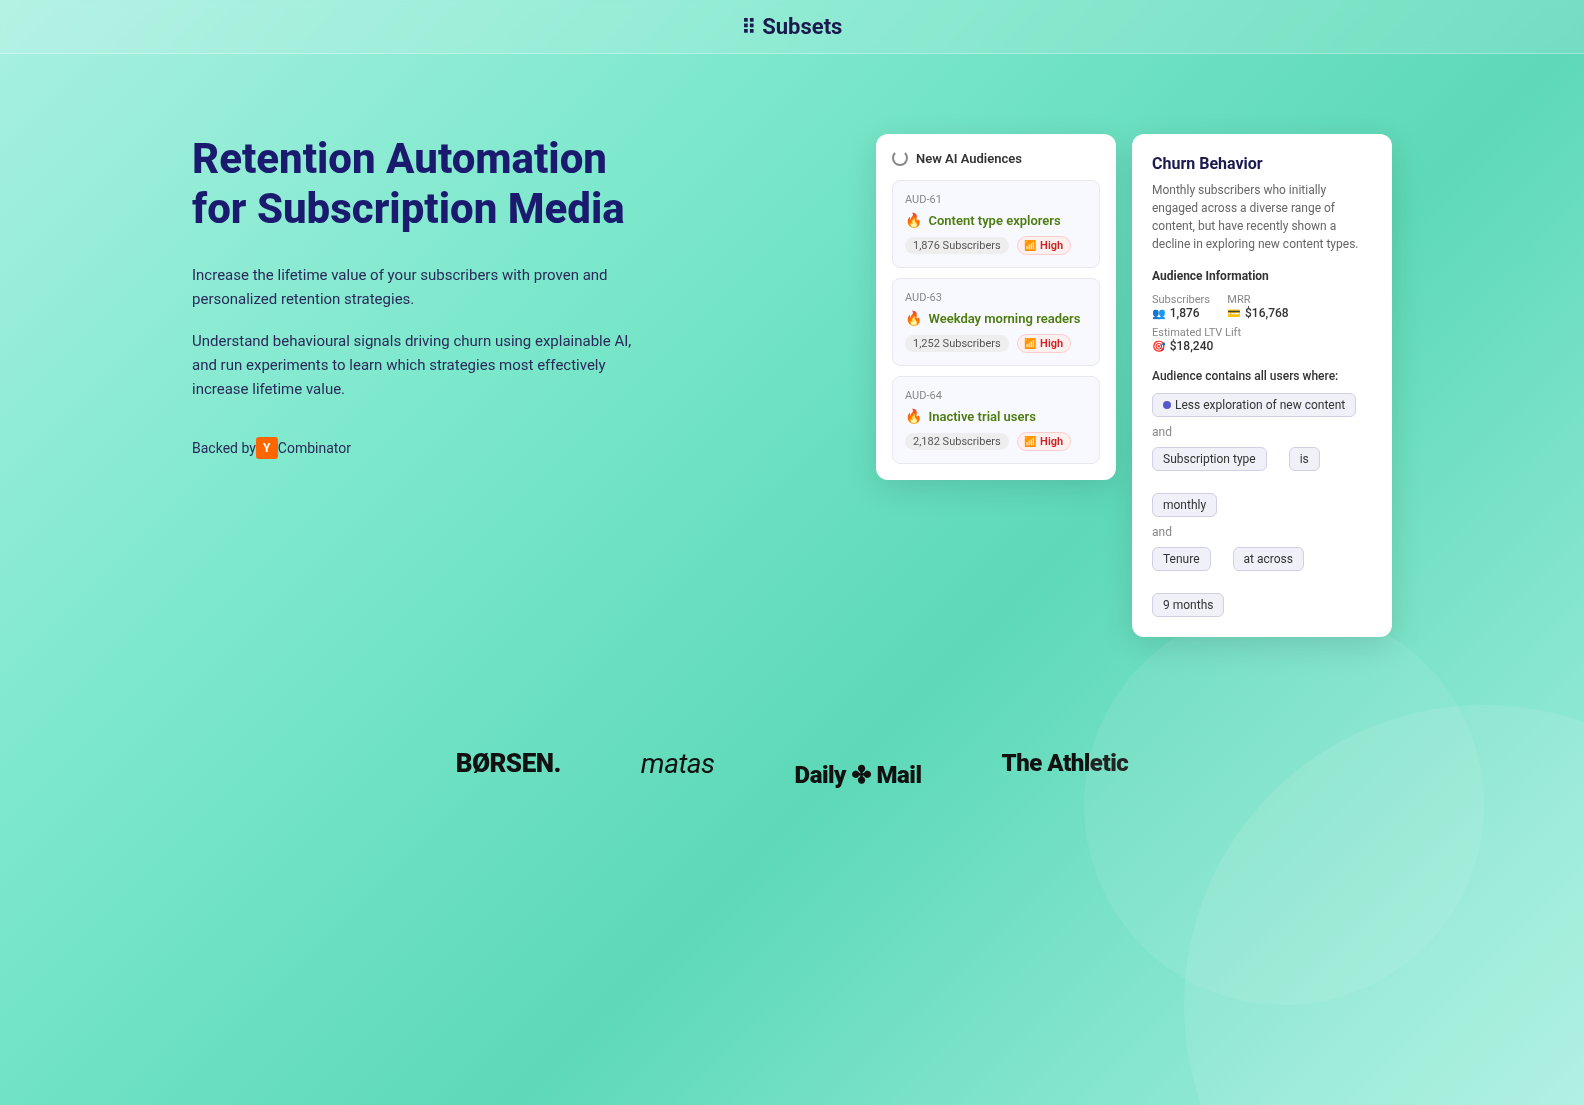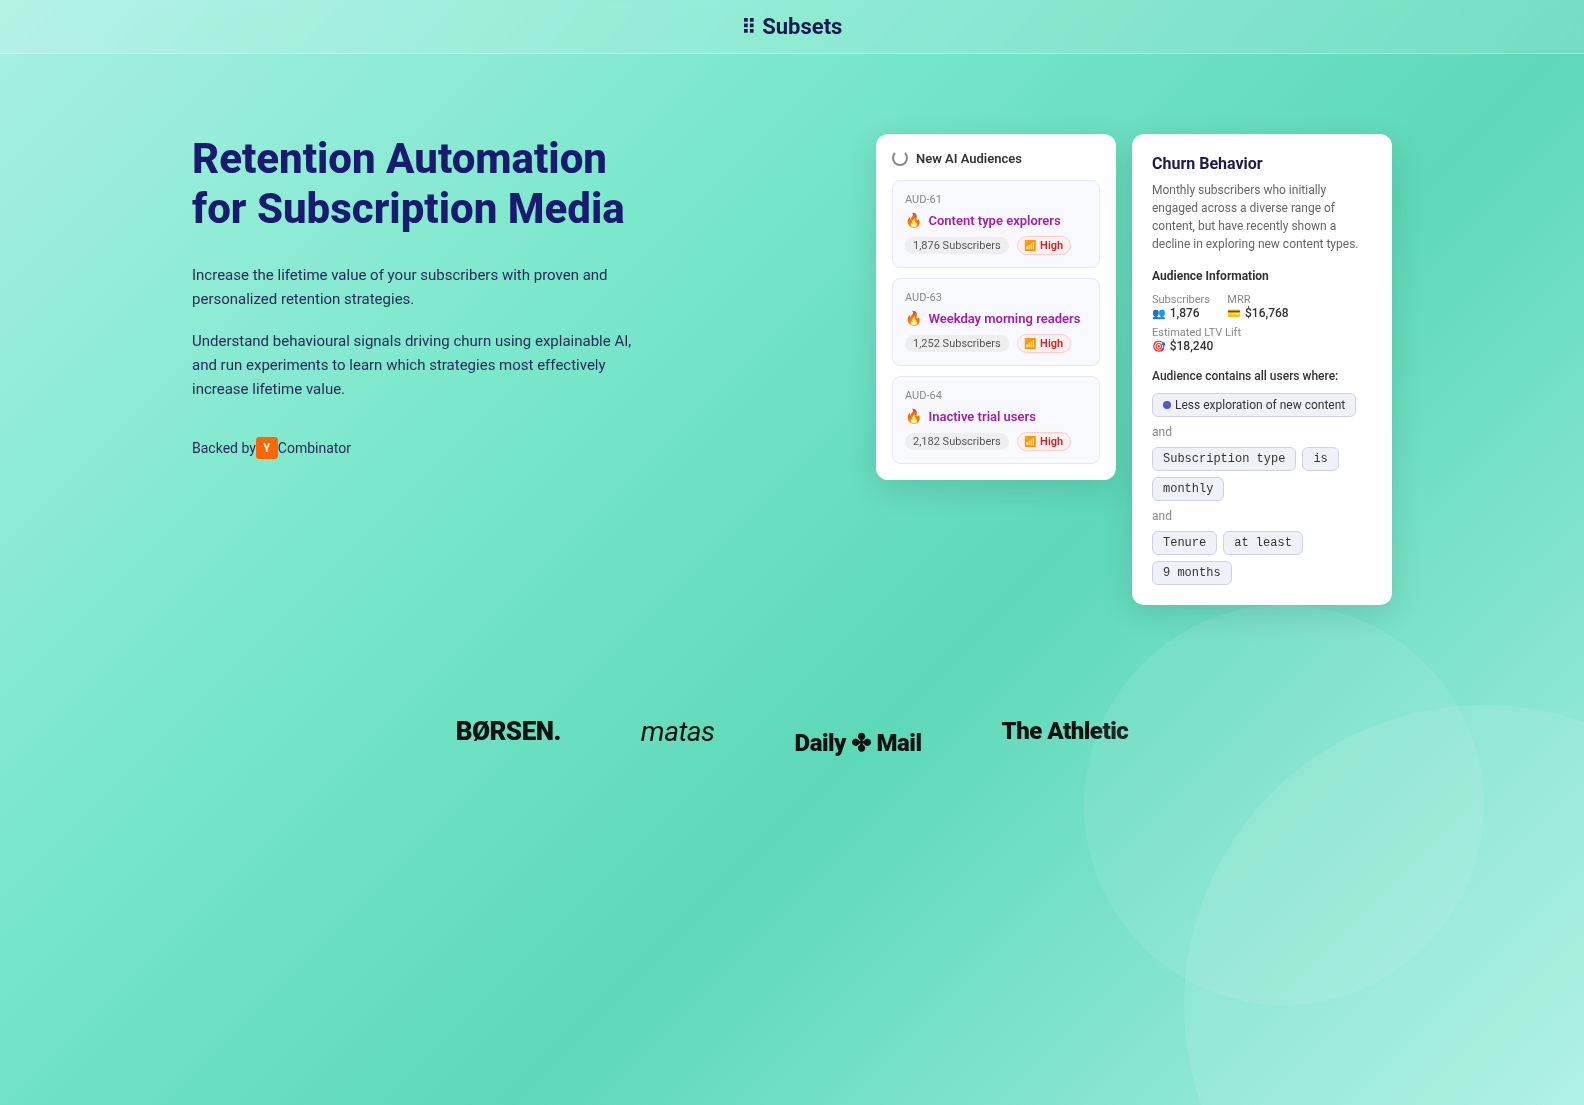--- a/index.html
+++ b/index.html
@@ -182,21 +182,21 @@
       margin-bottom: 8px;
     }
 
     .card-icon {
       font-size: 14px;
     }
 
     .card-title {
       font-size: 13px;
       font-weight: 600;
-      color: #a21caf;
+      color: #4d7c0f;
     }
 
     .card-meta {
       display: flex;
       align-items: center;
       gap: 8px;
     }
 
     .subscribers-badge {
       font-size: 11px;
@@ -313,23 +313,22 @@
 
     .and-text {
       font-size: 12px;
       color: #888;
       margin-bottom: 8px;
     }
 
     .filter-row {
       display: flex;
       align-items: center;
-      gap: 6px;
+      gap: 22px;
       flex-wrap: wrap;
-      font-family: Liberation Mono, monospace;
     }
 
     .filter-tag {
       background: #f0f0f8;
       border: 1px solid #d0d0e8;
       border-radius: 6px;
       padding: 4px 10px;
       font-size: 12px;
       color: #333;
     }
@@ -513,21 +512,21 @@
       <div class="filter-row" style="margin-bottom: 8px;">
         <span class="filter-tag">Subscription type</span>
         <span class="filter-tag">is</span>
         <span class="filter-tag">monthly</span>
       </div>
 
       <div class="and-text">and</div>
 
       <div class="filter-row">
         <span class="filter-tag">Tenure</span>
-        <span class="filter-tag">at least</span>
+        <span class="filter-tag">at across</span>
         <span class="filter-tag">9 months</span>
       </div>
     </div>
 
   </div>
 </section>
 
 <section class="trusted-section">
   <div class="logos-row">
     <span class="logo-brand borsen">BØRSEN.</span>

